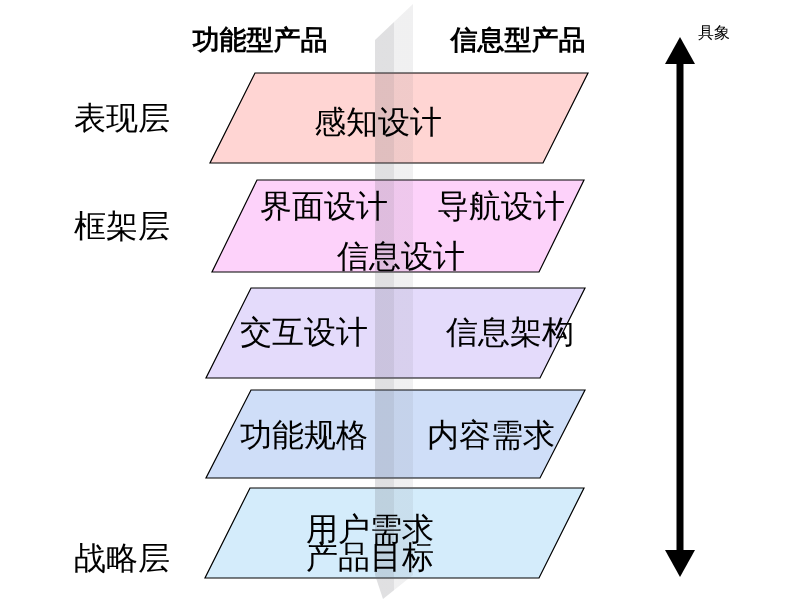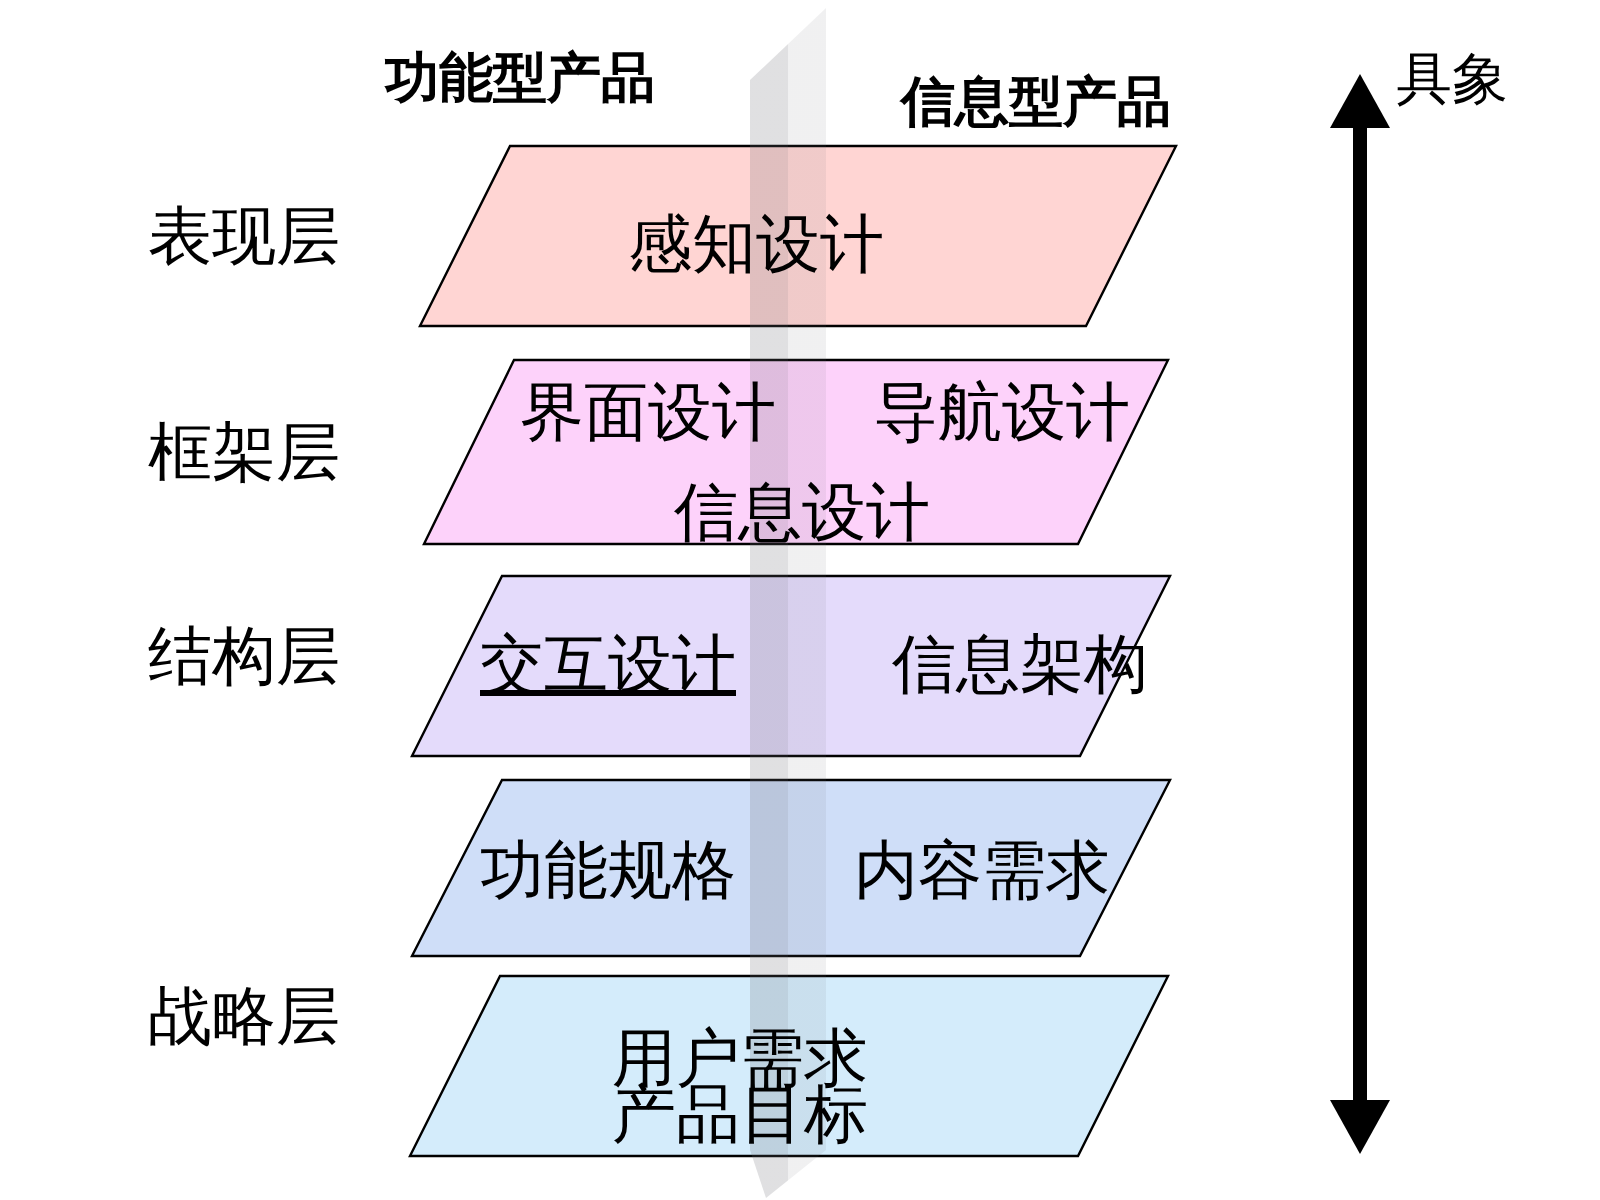--- a/index.html
+++ b/index.html
@@ -4,21 +4,21 @@
 <style>
   html,body{margin:0;padding:0;background:#fff;}
   #stage{
     position:relative;width:796px;height:600px;background:#ffffff;overflow:hidden;
     font-family:"DejaVu Sans","Liberation Sans",sans-serif;color:#000;
   }
   #diagram-svg{position:absolute;left:0;top:0;}
   .t{position:absolute;font-size:32px;line-height:1.15;white-space:nowrap;color:#000;}
   .tc{text-align:center;white-space:nowrap;}
   .hdr{font-size:27px;font-weight:bold;}
-  .axis-label{font-size:28px;text-align:center;}
+  .axis-label{font-size:16px;text-align:center;}
   .stack-line{display:block;height:28px;}
 </style>
 </head>
 <body>
 
 <div id="stage">
 
   <svg id="diagram-svg" width="800" height="600" viewBox="0 0 800 600">
     <defs>
       <linearGradient id="ribbonGrad" x1="0" y1="0" x2="1" y2="0">
@@ -36,37 +36,36 @@
     <polygon points="250,488 584,488 539,578 205,578" stroke="#000000" stroke-width="1.2" fill="#d4ecfb"></polygon>
 
     <polygon points="375,40 413,4 413,575 383,599 375,575" fill="url(#ribbonGrad)"></polygon>
 
     <line x1="680" y1="58" x2="680" y2="554" stroke-width="7" stroke="#000000"></line>
     <polygon points="680,37 665,64 695,64" fill="#000000"></polygon>
     <polygon points="680,577 665,550 695,550" fill="#000000"></polygon>
   </svg>
 
   <div class="t hdr tc" style="left:160px;top:24px;width:200px;">功能型产品</div>
-  <div class="t hdr tc" style="left:418px;top:36px;width:200px;">信息型产品</div>
+  <div class="t hdr tc" style="left:418px;top:24px;width:200px;">信息型产品</div>
 
   <div class="t axis-label" style="left:698px;top:24px;">具象</div>
   <div class="t axis-label" style="left:697px;top:563px;margin-top:48px;">抽象</div>
 
   <div class="t tc" style="left:62px;top:100px;width:120px;">表现层</div>
   <div class="t tc" style="left:62px;top:208px;width:120px;">框架层</div>
-  <div class="t tc" style="left:62px;top:310px;width:120px;">结构层</div>
-  <div class="t tc" style="left:62px;top:490px;width:120px;">战略层</div>
+  <div class="t tc" style="left:62px;top:540px;width:120px;">战略层</div>
 
   <div class="t tc" style="left:213px;top:104px;width:330px;">感知设计</div>
 
   <div class="t" style="left:260px;top:188px;">界面设计</div>
   <div class="t" style="left:437px;top:188px;">导航设计</div>
   <div class="t tc" style="left:221px;top:238px;width:360px;">信息设计</div>
 
-  <div class="t" style="left:240px;top:314px;text-decoration:underline;">交互设计</div>
+  <div class="t" style="left:240px;top:314px;">交互设计</div>
   <div class="t" style="left:446px;top:314px;">信息架构</div>
 
   <div class="t" style="left:240px;top:417px;">功能规格</div>
   <div class="t" style="left:427px;top:417px;">内容需求</div>
 
   <div class="t tc" style="left:195px;top:511px;width:350px;">
     <span class="stack-line">用户需求</span>
     <span class="stack-line">产品目标</span>
   </div>
 

